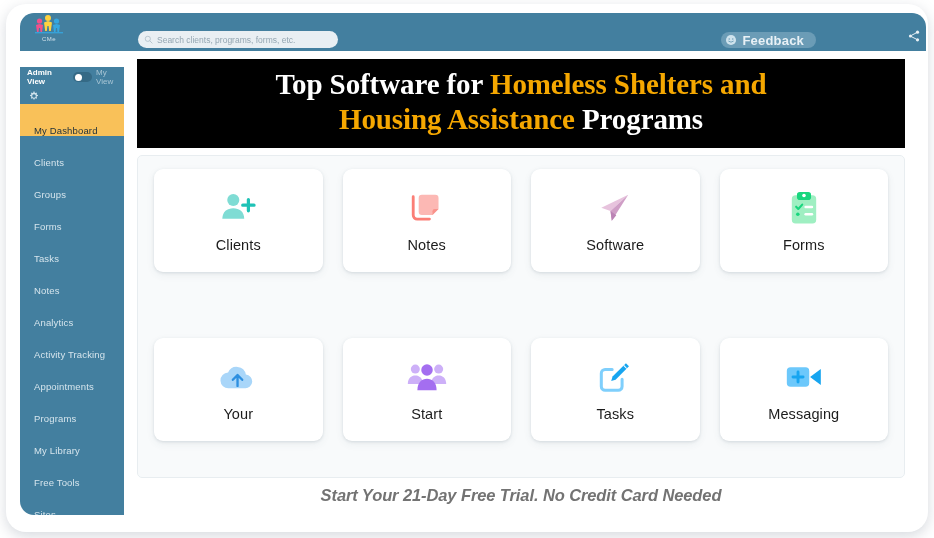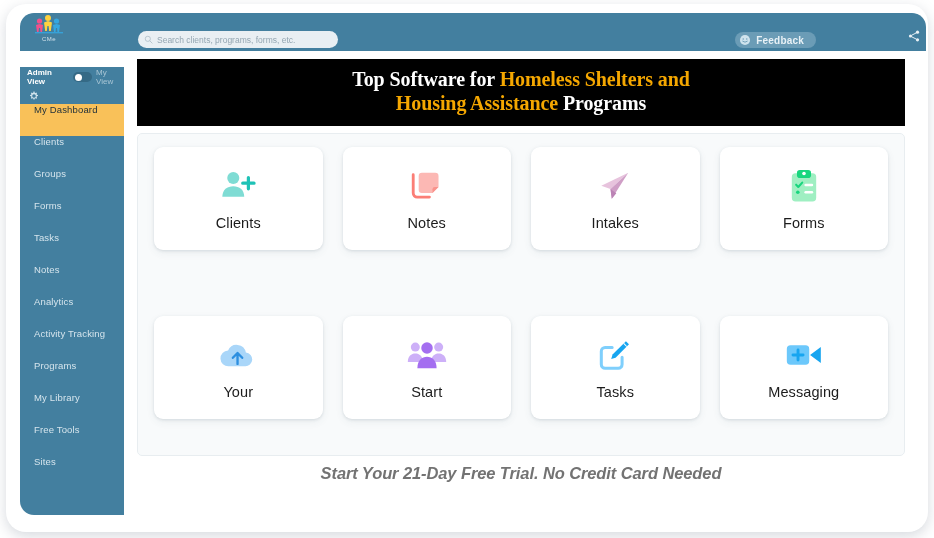--- a/index.html
+++ b/index.html
@@ -96,21 +96,21 @@
     right: 110px; top: 19px;
     height: 16px;
     padding: 0 12px 0 4px;
     background: #6b9cb6;
     border-radius: 9px;
     display: flex;
     align-items: center;
     gap: 5px;
   }
   .feedback-pill .fb-label {
-    font-size: 10px;
+    font-size: 13px;
     color: #e8f1f6;
     font-weight: 600;
     letter-spacing: .2px;
   }
 
   .tb-icons {
     position: absolute;
     right: 4px; top: 16px;
     display: flex;
     align-items: center;
@@ -169,21 +169,21 @@
   .gear-row {
     height: 17px;
     display: flex;
     align-items: center;
     padding-left: 9px;
   }
 
   .nav-item {
     height: 32px;
     display: flex;
-    align-items: flex-start;
+    align-items: flex-end;
     padding-left: 14px;
     font-size: 9.5px;
     color: #d6e5ed;
     letter-spacing: .15px;
     cursor: pointer;
   }
   .nav-item.active {
     background: #f9c159;
     color: #23323a;
     font-weight: 400;
@@ -199,21 +199,21 @@
     padding: 8px 10px 0 13px;
   }
 
   .banner {
     width: 768px;
     background: #000000;
     padding: 8px 14px 10px;
     text-align: center;
     font-family: "Liberation Serif", serif;
     font-weight: 700;
-    font-size: 20px;
+    font-size: 29px;
     line-height: 1.22;
     color: #ffffff;
     letter-spacing: -0.1px;
   }
   .banner .hl { color: #f5a700; }
 
   .cards-panel {
     margin-top: 7px;
     width: 768px;
     height: 323px;
@@ -358,20 +358,23 @@
           <div class="nav-item">
               <span>Notes</span>
             </div>
           <div class="nav-item">
               <span>Analytics</span>
             </div>
           <div class="nav-item">
               <span>Activity Tracking</span>
             </div>
           <div class="nav-item">
+              <span>Appointments</span>
+            </div>
+          <div class="nav-item">
               <span>Programs</span>
             </div>
           <div class="nav-item">
               <span>My Library</span>
             </div>
           <div class="nav-item">
               <span>Free Tools</span>
             </div>
           <div class="nav-item">
               <span>Sites</span>
@@ -411,21 +414,21 @@
           </div>
 
           <div class="card">
             <div class="ic">
               <svg width="36" height="34" viewBox="0 0 38 36">
                 <path d="M33 4 L4.5 17.8 L14.2 21.2 Z" fill="#e7c3dd"></path>
                 <path d="M33 4 L14.2 21.2 L15.6 31.5 Z" fill="#cf9ec6"></path>
                 <path d="M14.2 21.2 L15.6 31.5 L20.4 25.6 Z" fill="#bb83b5"></path>
               </svg>
             </div>
-            <div class="clabel">Intakes</div>
+            <div class="clabel">Software</div>
           </div>
 
           <div class="card">
             <div class="ic">
               <svg width="30" height="36" viewBox="0 0 32 38">
                 <rect x="3" y="5.5" width="26" height="30" rx="4" fill="#9fefc2"></rect>
                 <rect x="8.5" y="2" width="15" height="8.4" rx="3" fill="#18d67e"></rect>
                 <circle cx="16" cy="5.6" r="1.9" fill="#ffffff"></circle>
                 <path d="M7.6 17.6 l2.3 2.4 4.2-4.6" fill="none" stroke="#18d67e" stroke-width="2.2" stroke-linecap="round" stroke-linejoin="round"></path>
                 <rect x="16.4" y="16.6" width="9.4" height="2.6" rx="1.3" fill="#ffffff"></rect>

